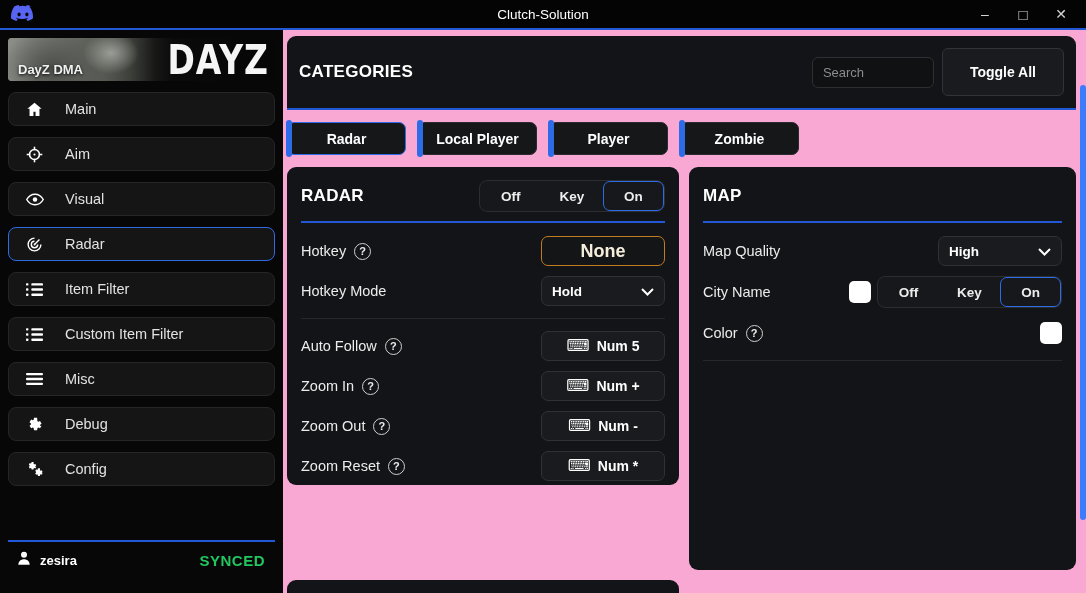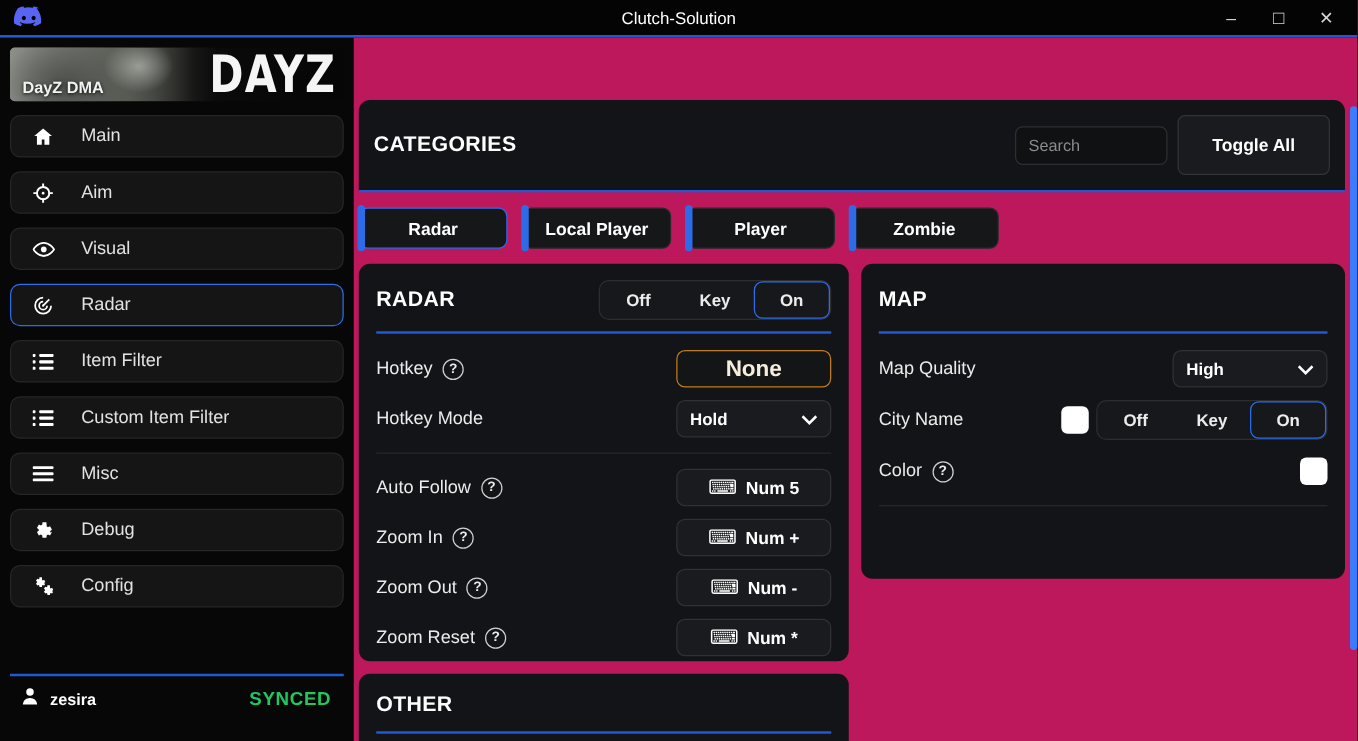--- a/index.html
+++ b/index.html
@@ -1,18 +1,18 @@
 <!DOCTYPE html>
 <html><head>
 <meta charset="utf-8">
 <style>
   * { margin:0; padding:0; box-sizing:border-box; }
   html,body { width:1086px; height:593px; overflow:hidden; background:#000; }
   body { font-family:"Liberation Sans", sans-serif; color:#e8e8e8; }
-  .window { width:1086px; height:593px; display:flex; flex-direction:column; background:#be185d; position:relative; }
+  .window { width:1086px; height:593px; display:flex; flex-direction:column; background:#f9a8d4; position:relative; }
 
   
   .titlebar { height:30px; flex:0 0 30px; background:#040405; border-bottom:2px solid #2257d6;
               display:flex; align-items:center; position:relative; }
   .discord { width:30px; height:20px; margin-left:8px; display:flex; align-items:center; justify-content:center; }
   .titlebar-title { position:absolute; left:0; right:0; text-align:center; font-size:13.5px; color:#fff; }
   .win-controls { margin-left:auto; display:flex; align-items:center; gap:8px; padding-right:10px; z-index:2; }
   .win-btn { width:30px; height:24px; display:flex; align-items:center; justify-content:center;
              color:#d4d4d4; font-size:14px; cursor:default; }
   .win-btn.max { font-size:15px; }
@@ -45,39 +45,39 @@
                     display:flex; align-items:center; justify-content:space-between; }
   .user { display:flex; align-items:center; gap:8px; }
   .user-icon { color:#fff; }
   .username { font-size:13px; font-weight:700; color:#fff; }
   .synced { font-size:15px; font-weight:800; color:#22c55e; letter-spacing:.5px; }
 
   
   .main { flex:1; padding:6px 10px 0 4px; display:flex; flex-direction:column; min-width:0; }
   .panel { background:#131417; border-radius:9px; }
 
-  .categories-panel { padding:12px 12px 0 12px; border-radius:9px 9px 0 0; border-bottom:2px solid #2257d6;margin-top:44px; }
+  .categories-panel { padding:12px 12px 0 12px; border-radius:9px 9px 0 0; border-bottom:2px solid #2257d6; }
   .categories-head { display:flex; align-items:center; justify-content:space-between; padding-bottom:12px; }
   .categories-title { font-size:17px; font-weight:800; letter-spacing:.3px; color:#fff; }
   .cat-right { display:flex; align-items:center; gap:8px; }
   .search-input { width:122px; height:31px; background:#101113; border:1px solid #2e2f33; border-radius:6px;
                   padding:0 10px; color:#e5e5e5; font-size:13px; outline:none; font-family:inherit; }
   .search-input::placeholder { color:#8b8b90; }
   .toggle-all { height:48px; padding:0 27px; background:#1a1b1e; border:1px solid #323338; border-radius:6px;
                 color:#fff; font-weight:700; font-size:14px; font-family:inherit; cursor:pointer; }
 
   .tabs { display:flex; gap:12px; margin:12px 0; }
   .tab { position:relative; width:119px; height:33px; background:#161719; border:1px solid #2a2b2f; border-radius:7px;
          display:flex; align-items:center; justify-content:center; color:#fff; font-weight:700; font-size:14px; cursor:pointer; }
   .tab .accent { position:absolute; left:-2px; top:-3px; bottom:-3px; width:6px; background:#2e6be6; border-radius:4px; }
   .tab.active { border:1.5px solid #2e6be6; }
 
   .panels-row { display:flex; gap:10px; }
   .radar-panel { width:392px; flex:0 0 392px; padding:13px 14px; height:318px; }
-  .map-panel { flex:1; padding:13px 14px; height:252px; }
+  .map-panel { flex:1; padding:13px 14px; height:403px; }
 
   .panel-head { display:flex; align-items:center; justify-content:space-between; min-height:32px; }
   .panel-title { font-size:17px; font-weight:800; letter-spacing:.3px; color:#fff; }
   .blue-divider { border-bottom:2px solid #2257d6; margin:9px 0 13px 0; }
   .gray-divider { border-top:1px solid #26272b; margin:12px 0; }
 
   .segmented { display:flex; background:#17181b; border:1px solid #2c2d31; border-radius:8px; height:32px; }
   .segmented.w186 { width:186px; } .segmented.w185 { width:185px; }
   .segment { flex:1; display:flex; align-items:center; justify-content:center; font-weight:700; font-size:13.5px;
              color:#ececec; border:1.5px solid transparent; border-radius:7px; cursor:pointer; }

